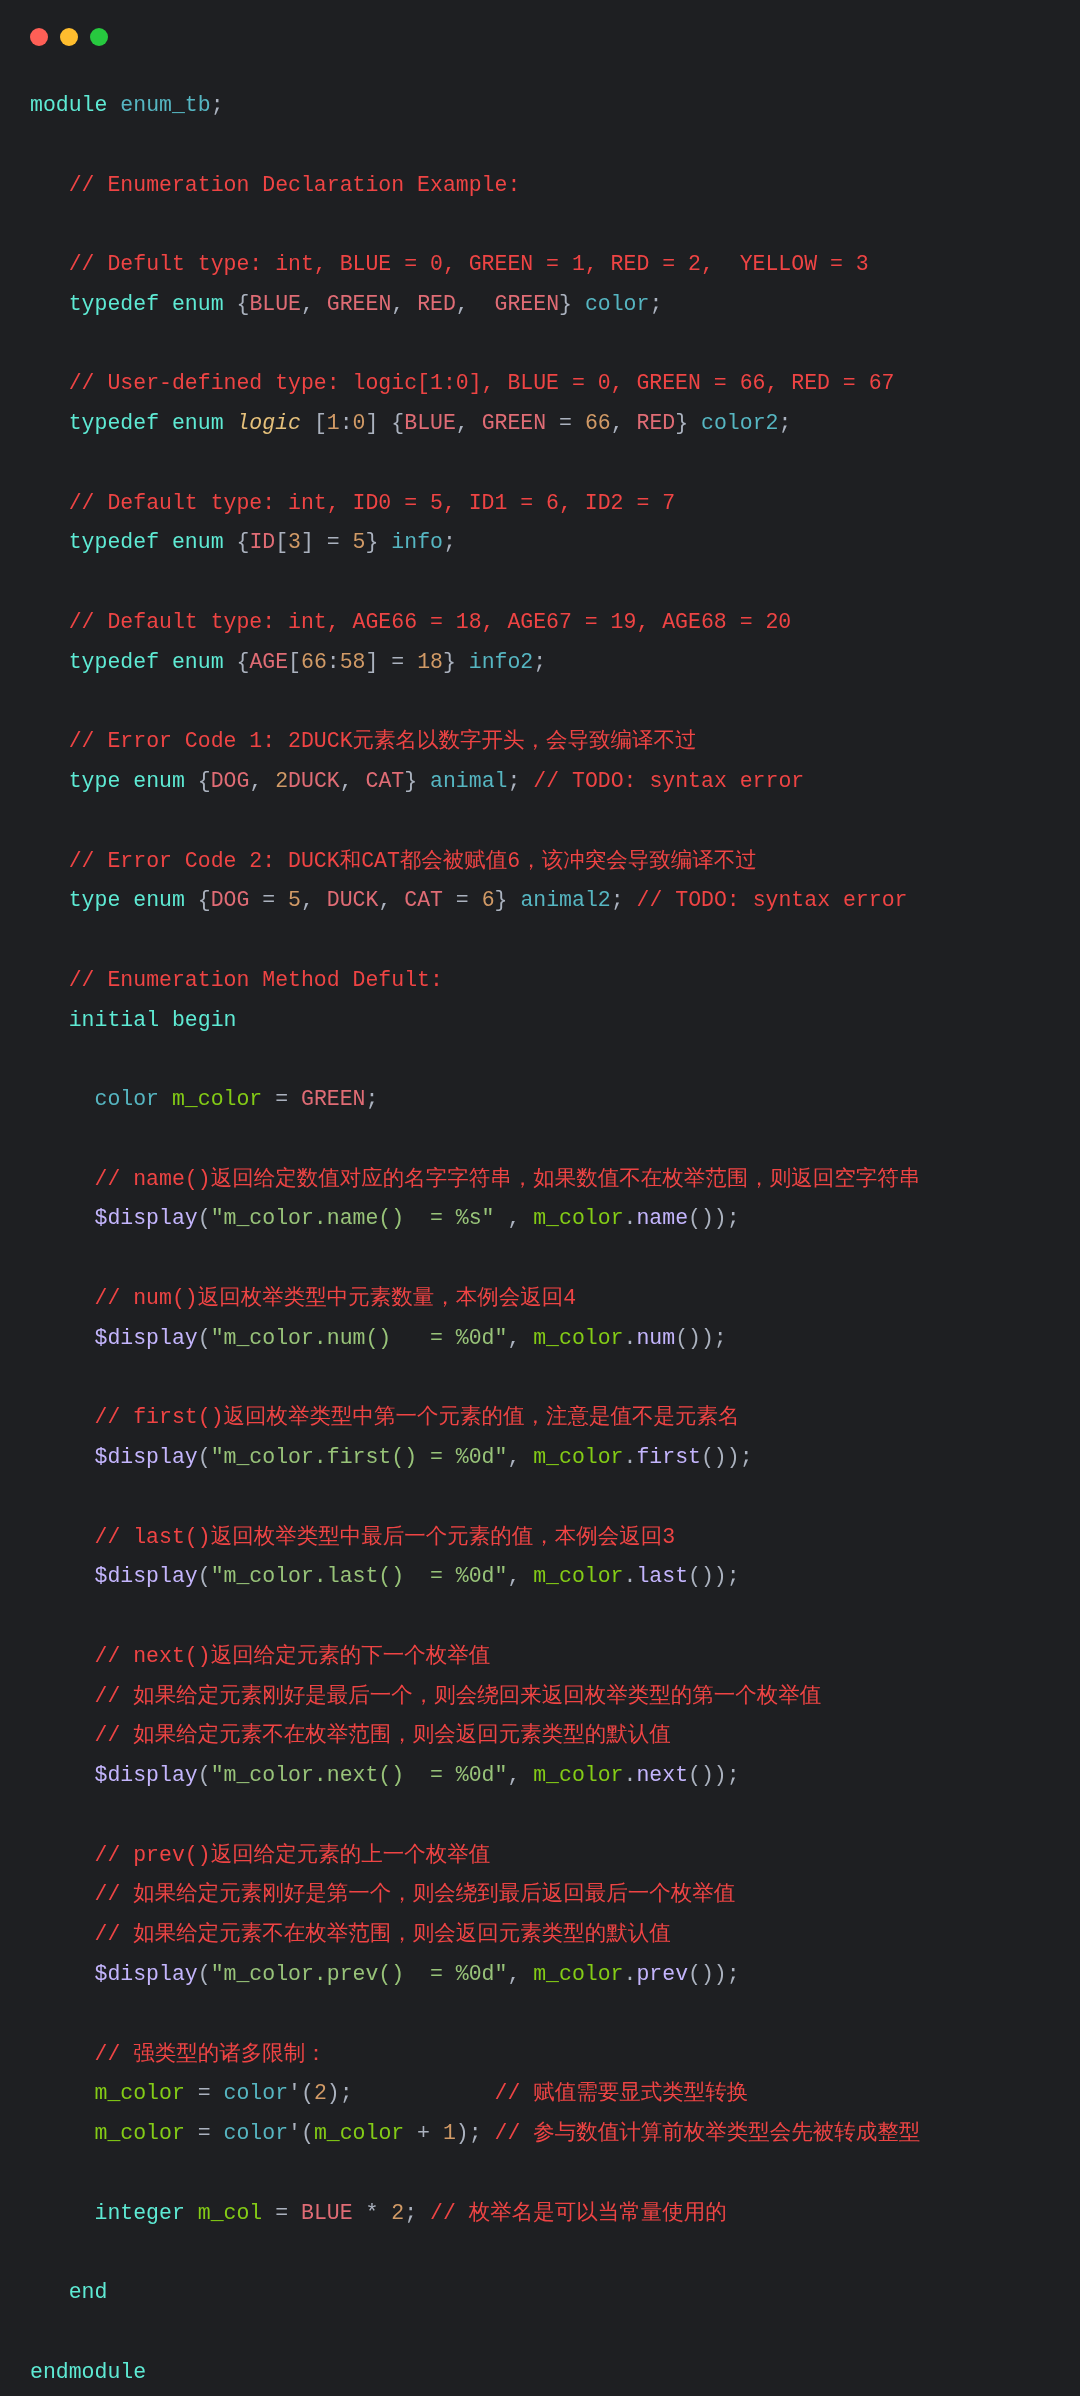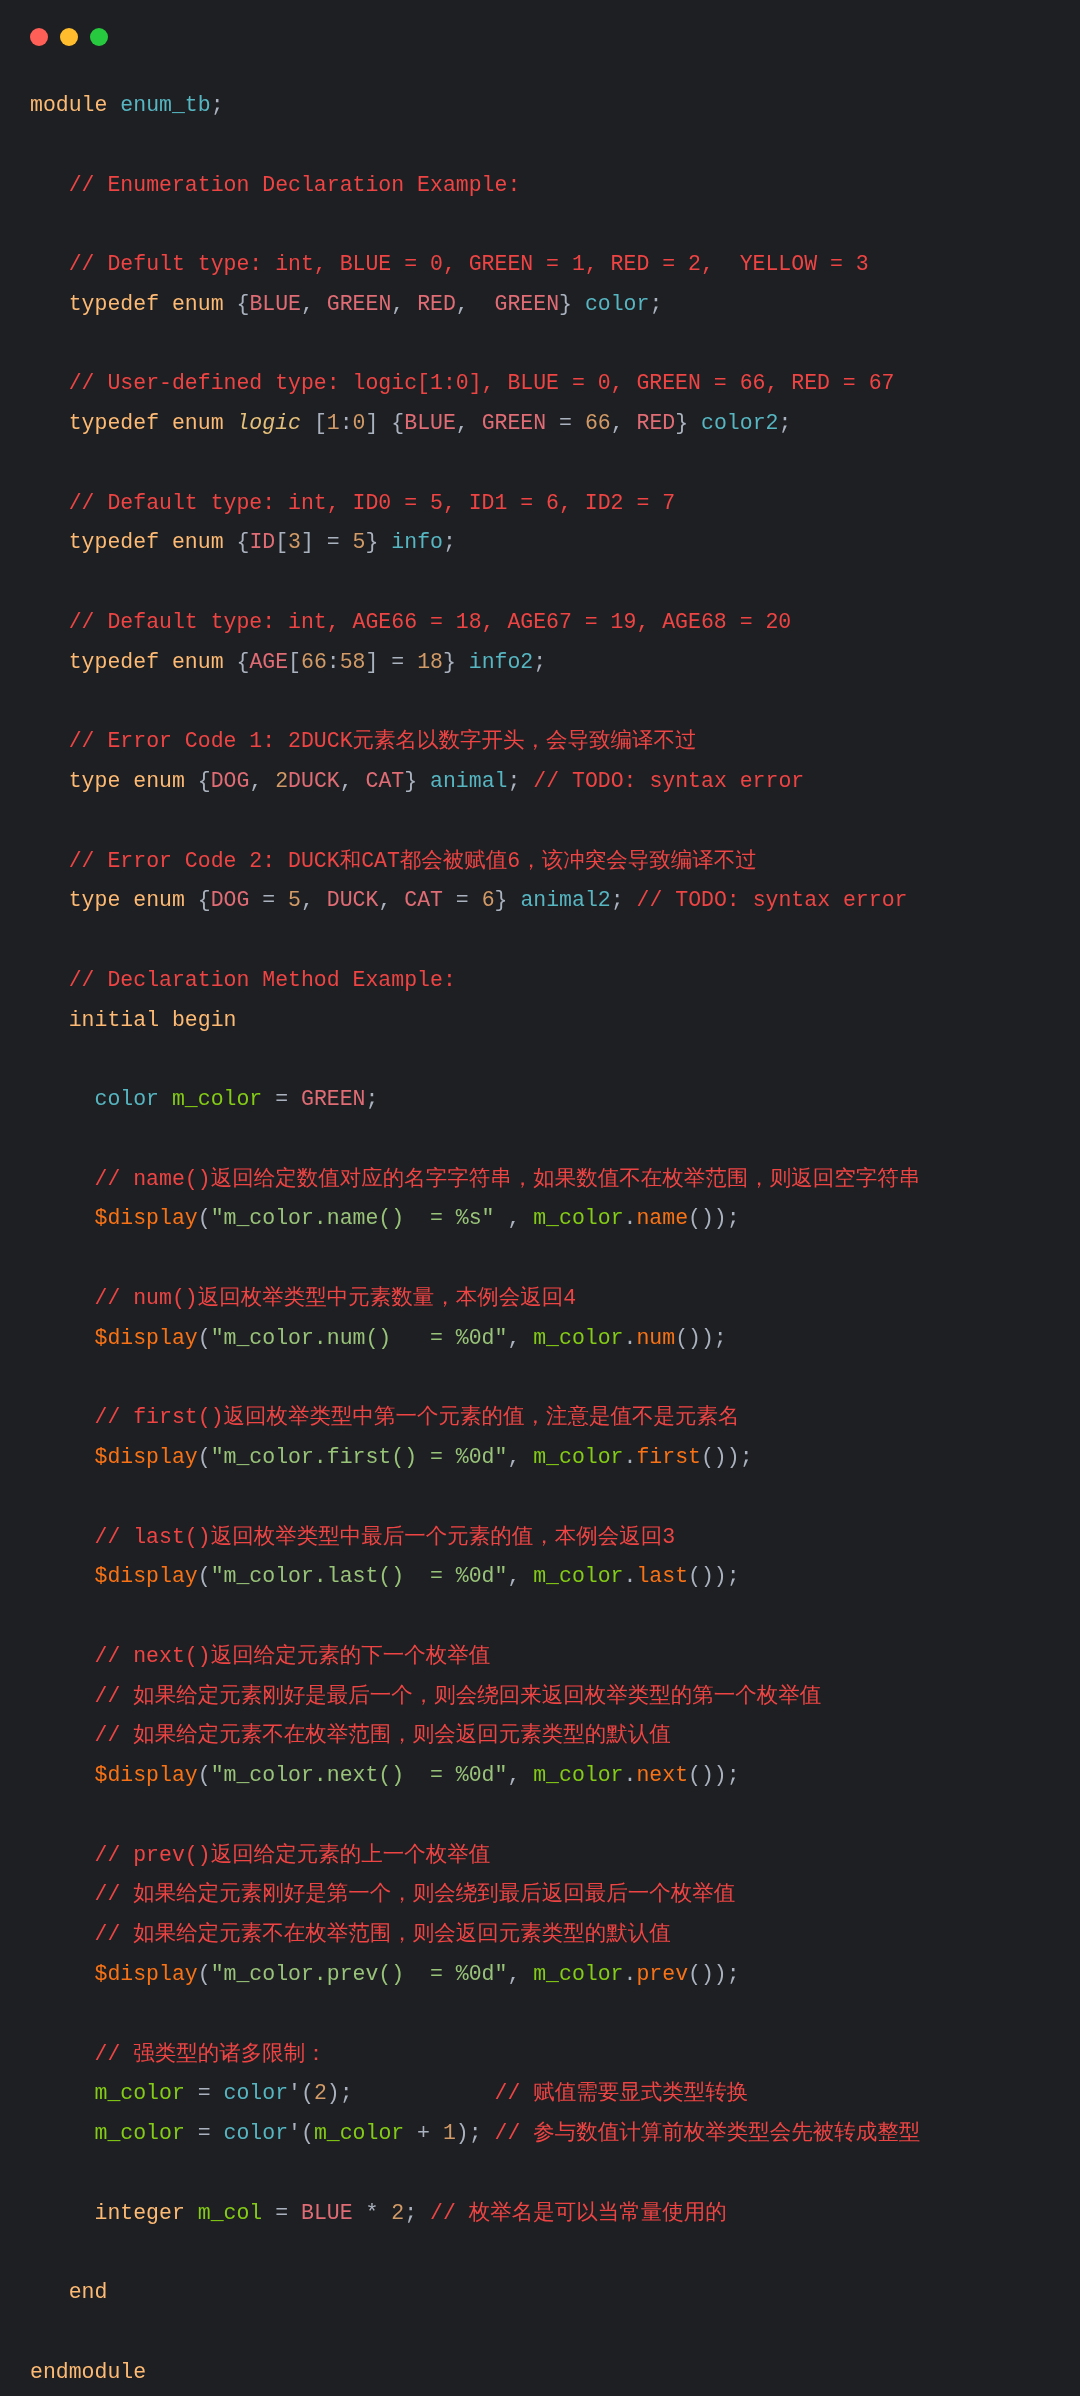--- a/index.html
+++ b/index.html
@@ -17,29 +17,29 @@
     gap: 12px;
     margin-bottom: 40px;
   }
   .tl {
     width: 18px; height: 18px; border-radius: 50%;
   }
   .tl-red { background: #ff5f56; }
   .tl-yellow { background: #ffbd2e; }
   .tl-green { background: #27c93f; }
   pre { white-space: pre; font-family: inherit; }
-  .kw { color: #fdba74; }       
+  .kw { color: #5eead4; }       
   .type { color: #e5c07b; font-style: italic; }     
   .ident { color: #56b6c2; text-align: center; }    
   .ename { color: #e06c75; }    
   .num { color: #d19a66; }      
   .str { color: #98c379; }      
   .cmt { color: #ef4444; font-style: normic; }  
   .punc { color: #abb2bf; }     
-  .fn { color: #f97316; margin-top: 16px; }       
+  .fn { color: #c4b5fd; margin-top: 16px; }       
   .var { color: #84cc16; }
 </style>
 </head>
 <body>
 
 <div class="traffic-lights">
   <div class="tl tl-red"></div>
   <div class="tl tl-yellow"></div>
   <div class="tl tl-green"></div>
 </div>
@@ -59,21 +59,21 @@
 
    <span class="cmt">// Default type: int, AGE66 = 18, AGE67 = 19, AGE68 = 20</span>
    <span class="kw">typedef</span> <span class="kw">enum</span> <span class="punc">{</span><span class="ename">AGE</span><span class="punc">[</span><span class="num">66</span><span class="punc">:</span><span class="num">58</span><span class="punc">] = </span><span class="num">18</span><span class="punc">} </span><span class="ident">info2</span><span class="punc">;</span>
 
    <span class="cmt">// Error Code 1: 2DUCK元素名以数字开头，会导致编译不过</span>
    <span class="kw">type</span> <span class="kw">enum</span> <span class="punc">{</span><span class="ename">DOG</span><span class="punc">, </span><span class="num">2</span><span class="ename">DUCK</span><span class="punc">, </span><span class="ename">CAT</span><span class="punc">} </span><span class="ident">animal</span><span class="punc">; </span><span class="cmt">// TODO: syntax error</span>
 
    <span class="cmt">// Error Code 2: DUCK和CAT都会被赋值6，该冲突会导致编译不过</span>
    <span class="kw">type</span> <span class="kw">enum</span> <span class="punc">{</span><span class="ename">DOG</span><span class="punc"> = </span><span class="num">5</span><span class="punc">, </span><span class="ename">DUCK</span><span class="punc">, </span><span class="ename">CAT</span><span class="punc"> = </span><span class="num">6</span><span class="punc">} </span><span class="ident">animal2</span><span class="punc">; </span><span class="cmt">// TODO: syntax error</span>
 
-   <span class="cmt">// Declaration Method Example:</span>
+   <span class="cmt">// Enumeration Method Defult:</span>
    <span class="kw">initial</span> <span class="kw">begin</span>
 
      <span class="ident">color</span> <span class="var">m_color</span> <span class="punc">= </span><span class="ename">GREEN</span><span class="punc">;</span>
 
      <span class="cmt">// name()返回给定数值对应的名字字符串，如果数值不在枚举范围，则返回空字符串</span>
      <span class="fn">$display</span><span class="punc">(</span><span class="str">"m_color.name()  = %s"</span> <span class="punc">, </span><span class="var">m_color</span><span class="punc">.</span><span class="fn">name</span><span class="punc">());</span>
 
      <span class="cmt">// num()返回枚举类型中元素数量，本例会返回4</span>
      <span class="fn">$display</span><span class="punc">(</span><span class="str">"m_color.num()   = %0d"</span><span class="punc">, </span><span class="var">m_color</span><span class="punc">.</span><span class="fn">num</span><span class="punc">());</span>
 

